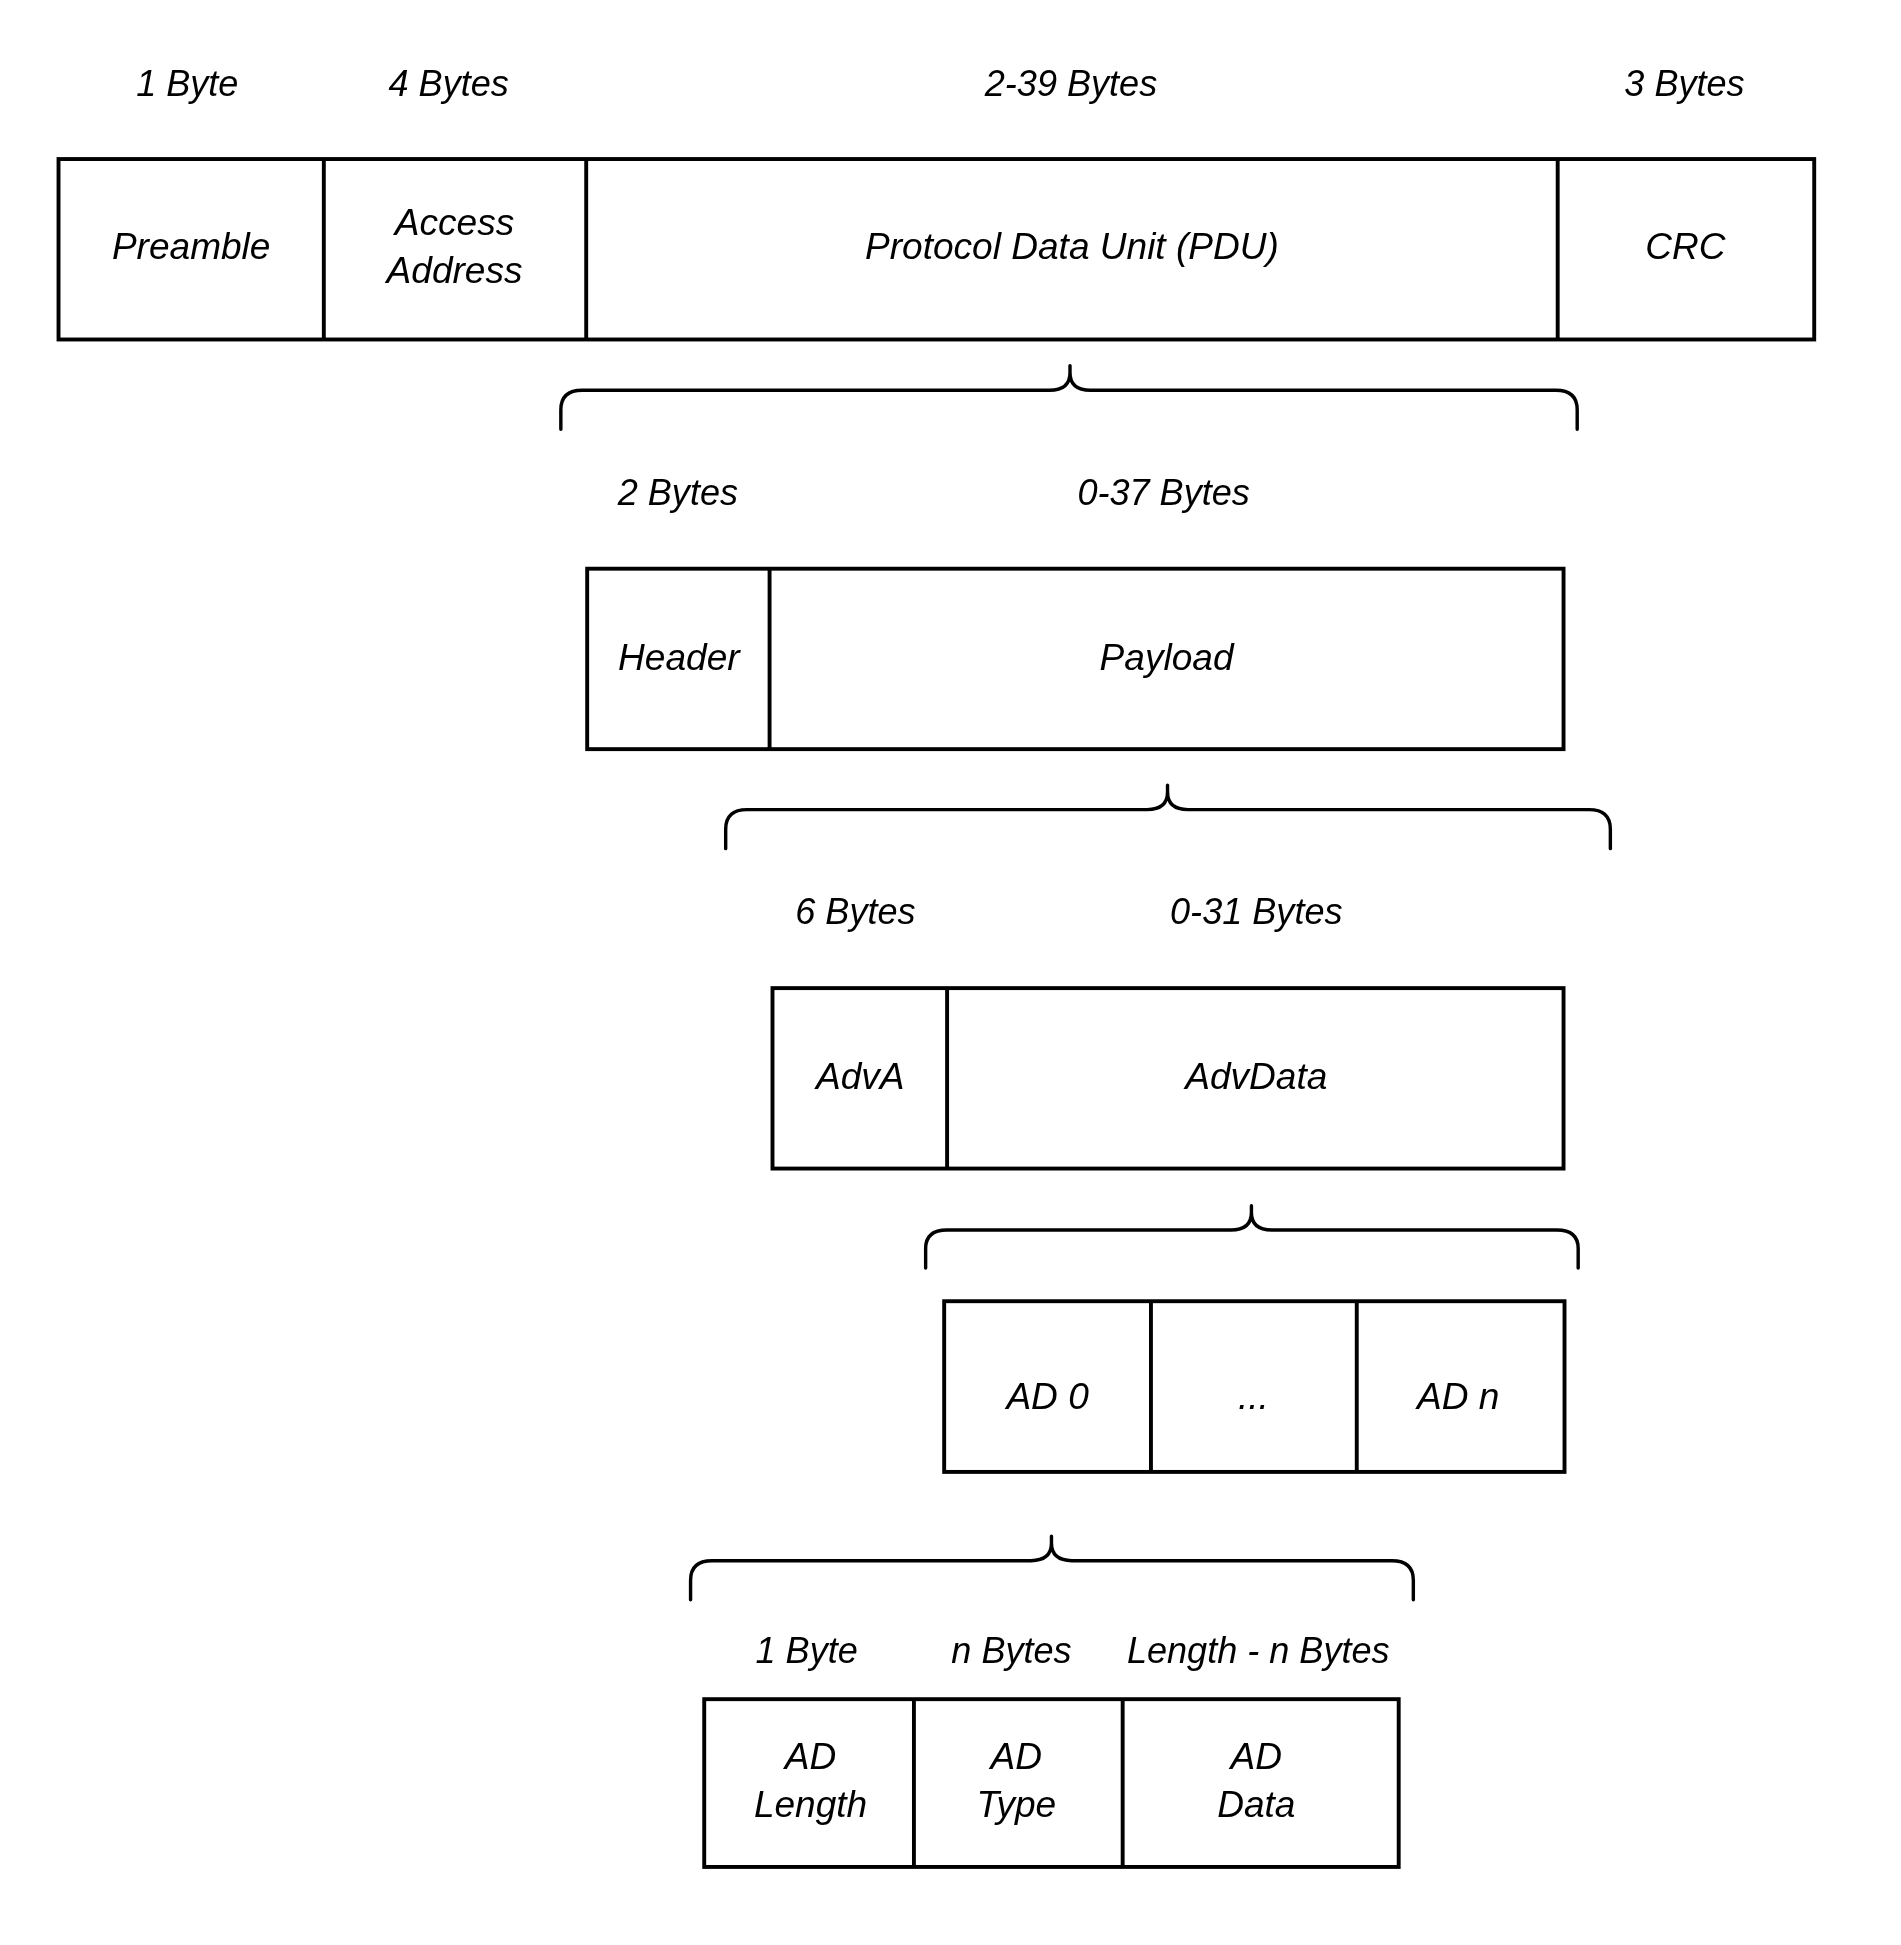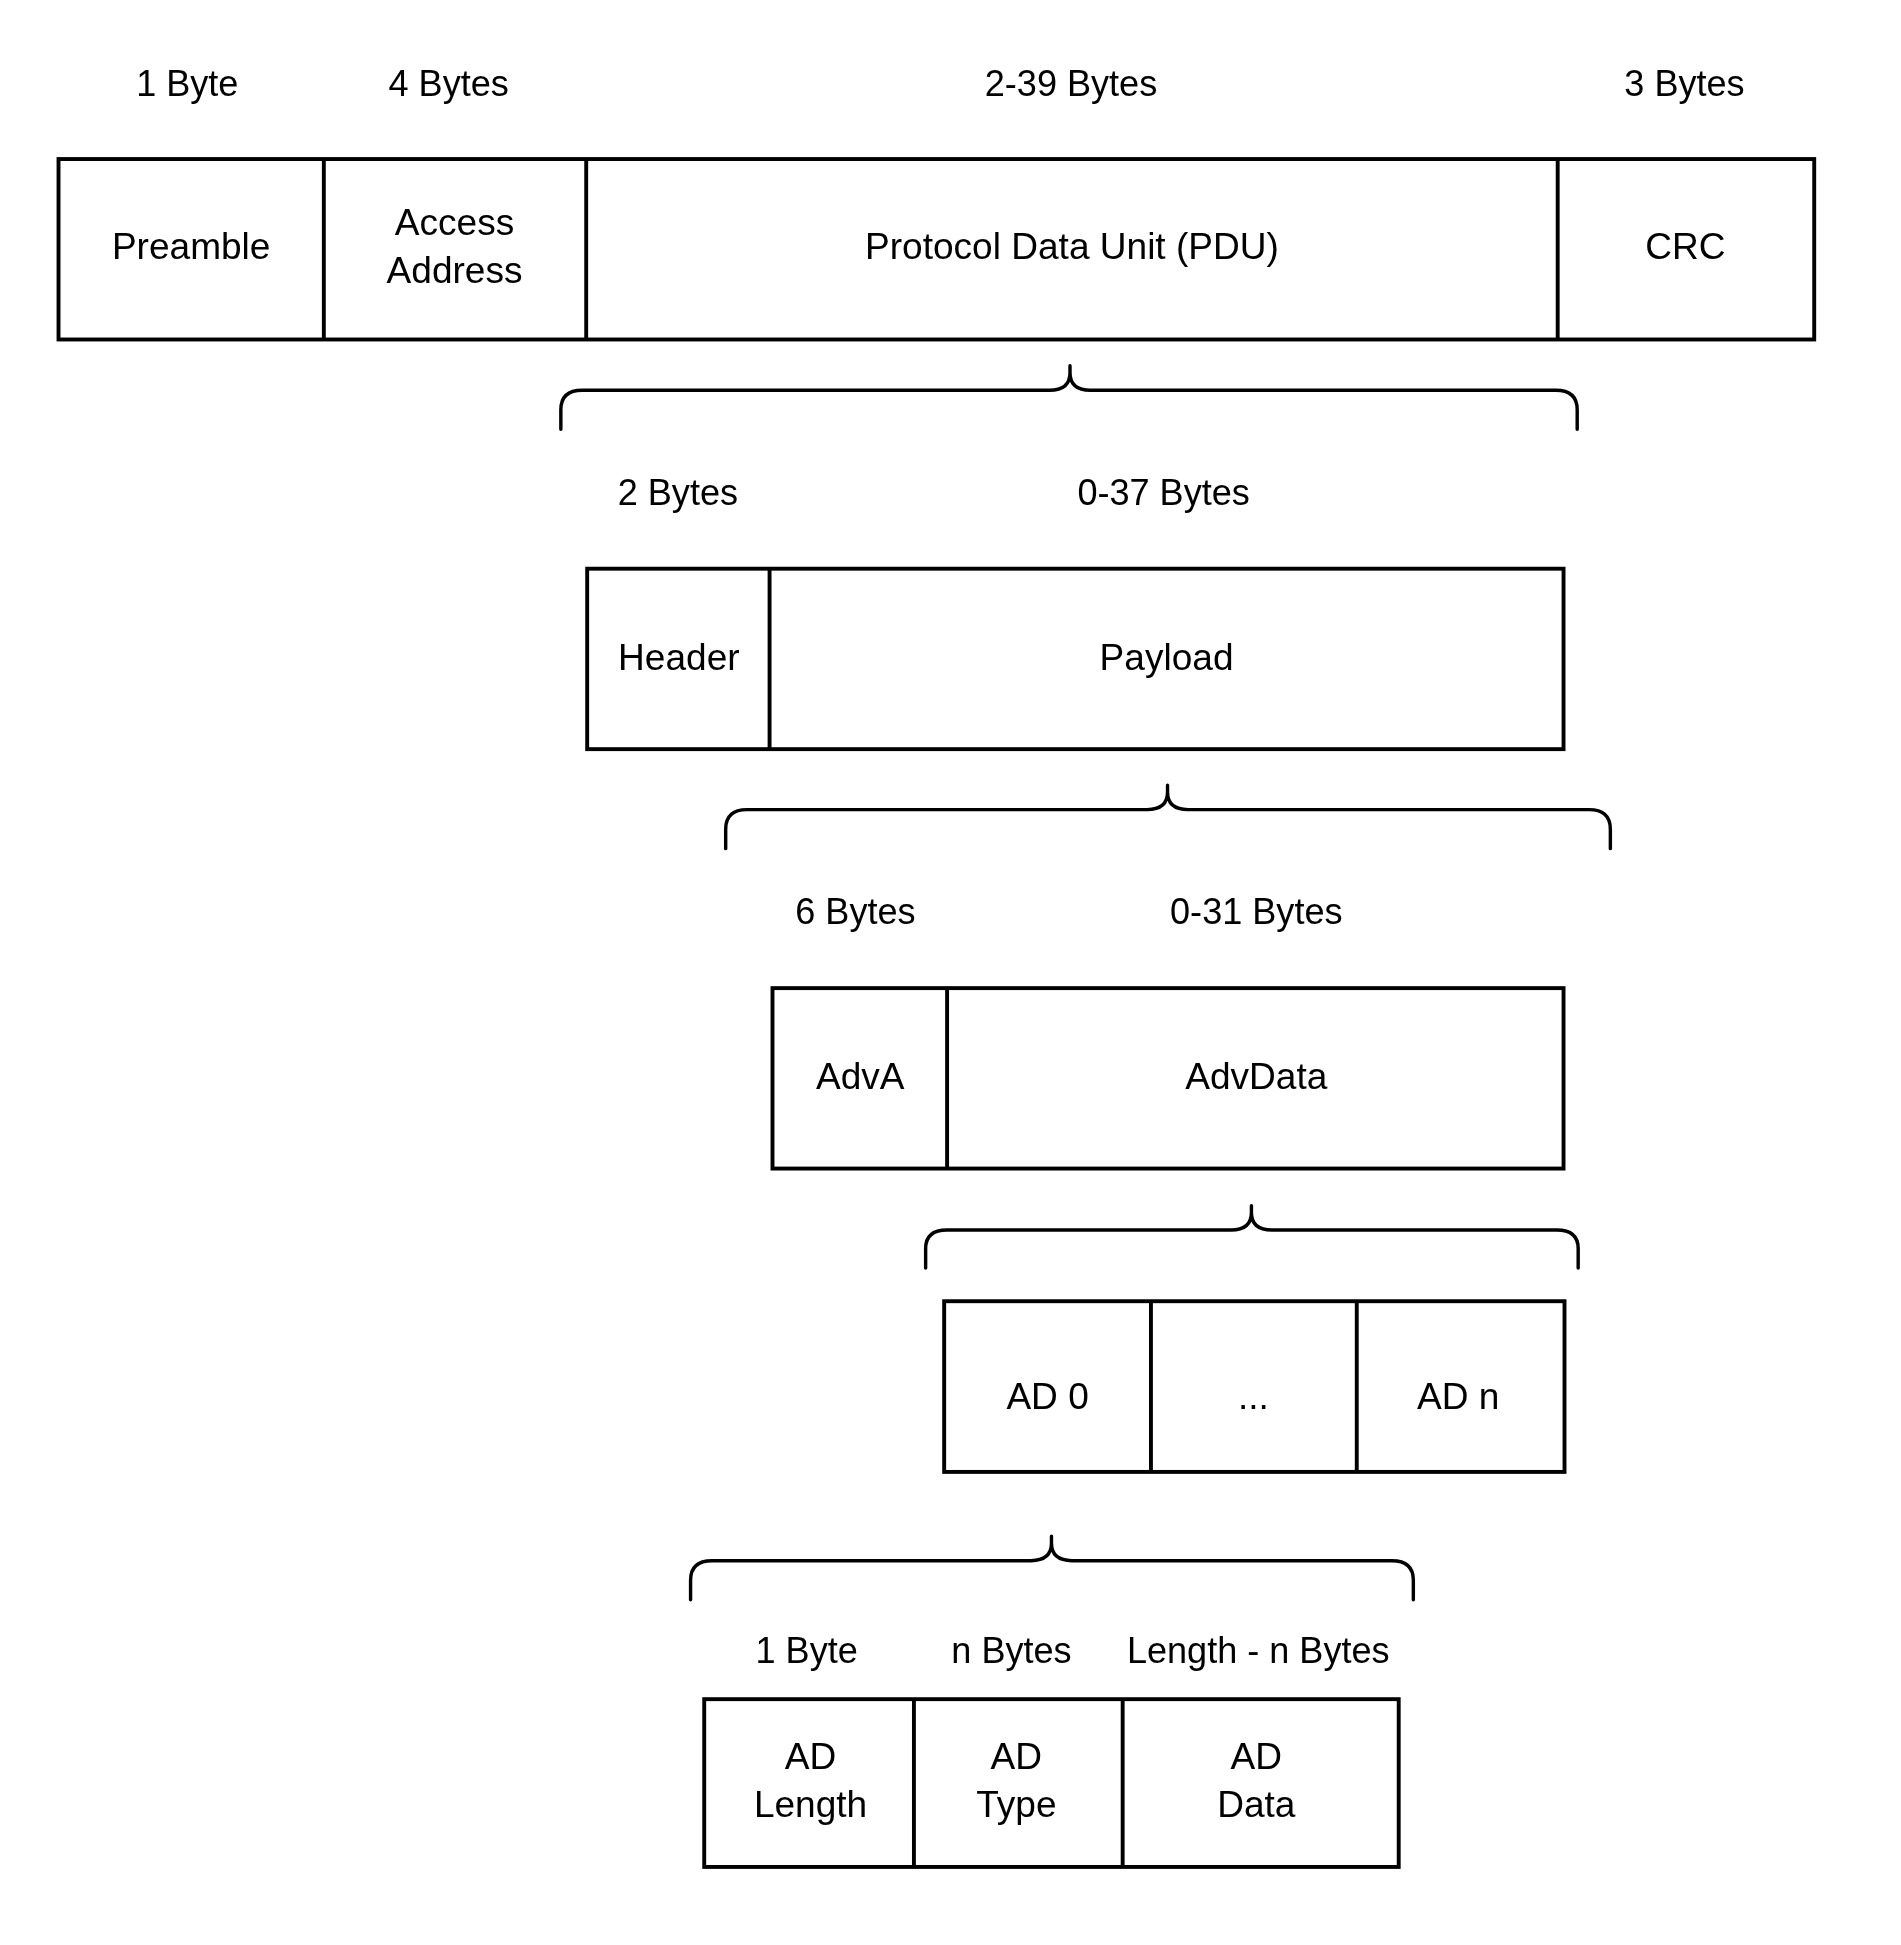--- a/index.html
+++ b/index.html
@@ -11,20 +11,21 @@
     width: 1902px;
     height: 1946px;
     font-family: "Liberation Sans", sans-serif;
     color: #000000;
     overflow: hidden;
   }
   #diagram-root {
     position: relative;
     width: 1890px;
     height: 1946px;
+    font-style: italic;
   }
   svg.diagram {
     display: block;
     width: 1902px;
     height: 1946px;
   }
   .fld-box {
     fill: #ffffff;
     stroke: #000000;
     stroke-width: 4;

